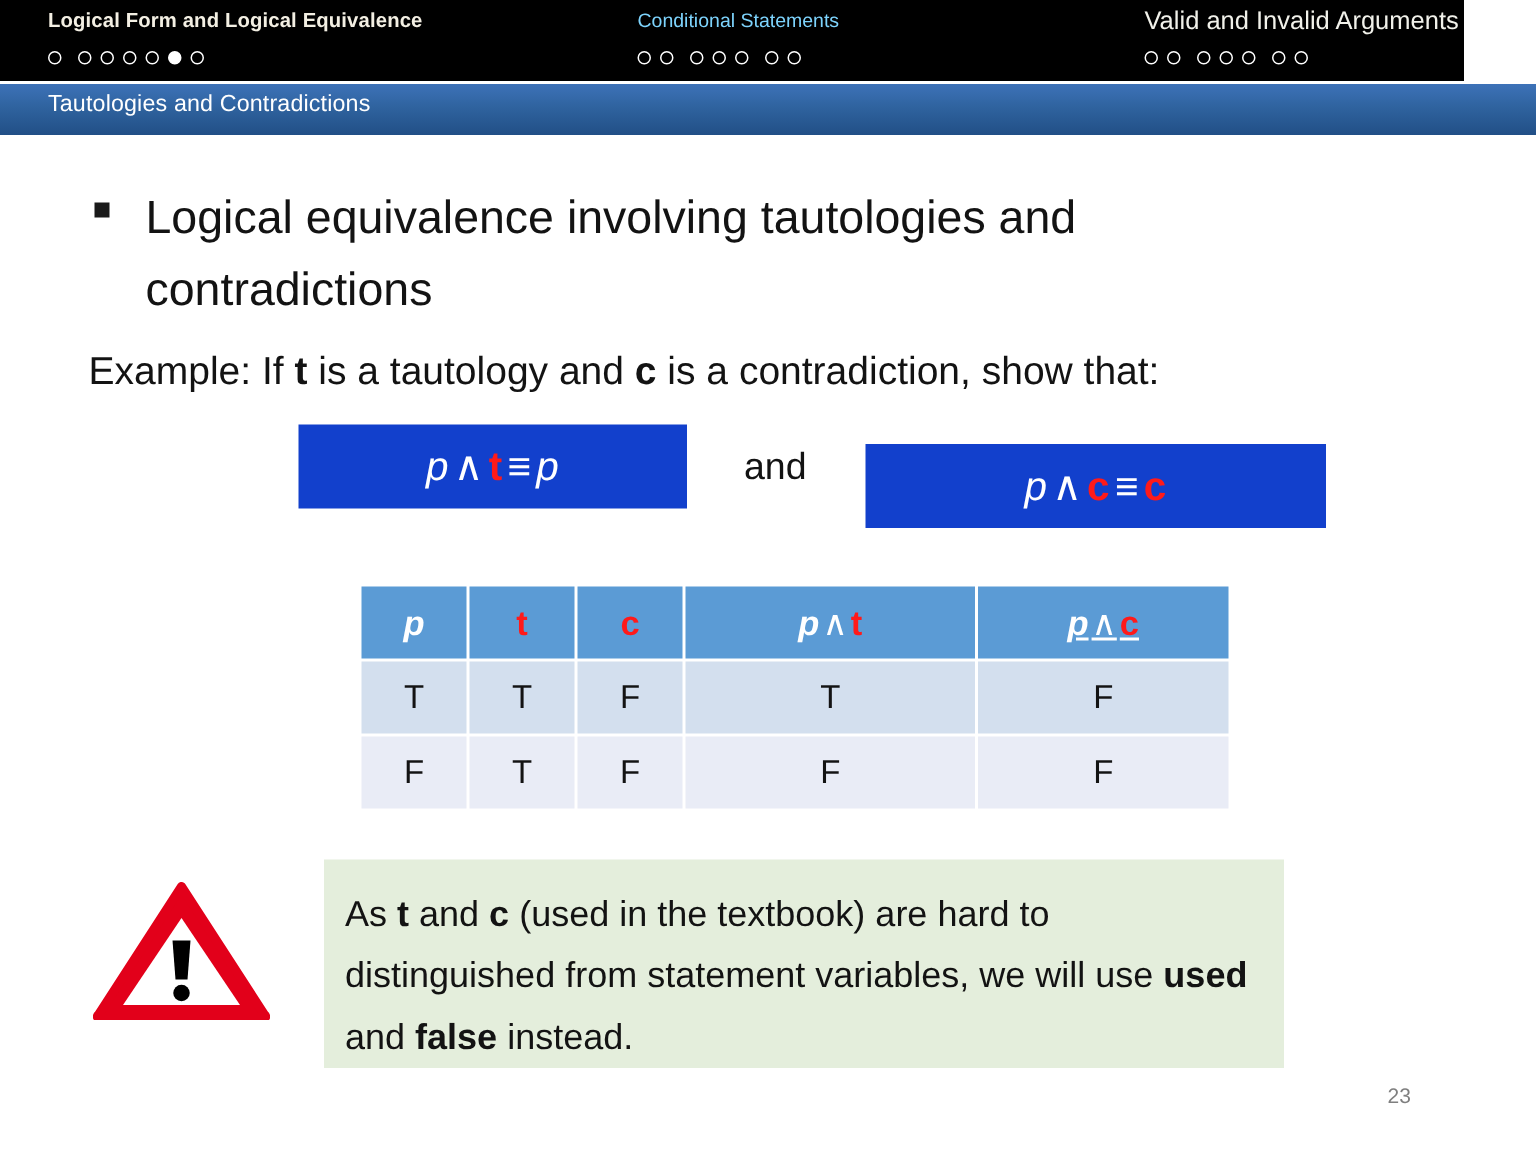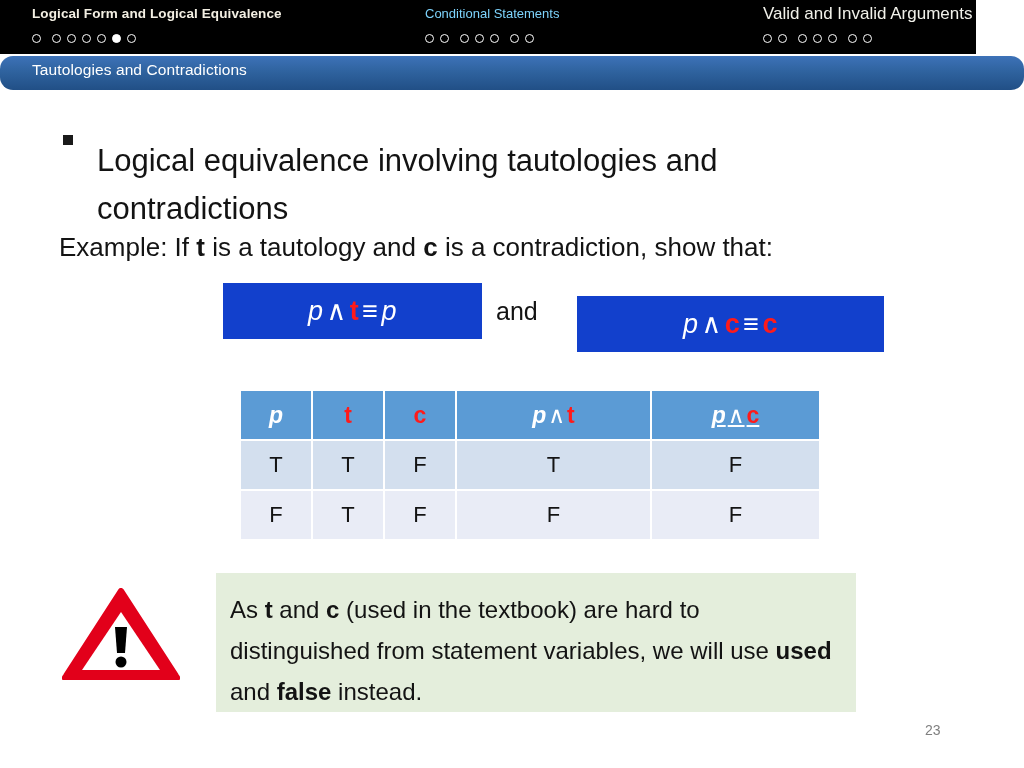--- a/index.html
+++ b/index.html
@@ -48,21 +48,20 @@
   }
   .dot.filled { background: #ffffff; }
   .dot.gap-after { margin-right: 11px; }
 
   
   .sectionbar {
     position: absolute;
     left: 0; top: 56px;
     width: 1024px; height: 34px;
     background: linear-gradient(180deg, #3d72b8 0%, #2f639f 45%, #214f86 100%);
-    border-radius: 13px;
   }
   .sectionbar-label {
     position: absolute;
     left: 32px; top: 5px;
     font-size: 15.5px;
     color: #ffffff;
     letter-spacing: .1px;
   }
 
   
@@ -75,42 +74,41 @@
     position: absolute;
     left: 0; top: 14px;
     width: 10px; height: 10px;
     background: #1a1a1a;
   }
   .bullet-text {
     margin-left: 34px;
     font-size: 31px;
     line-height: 48px;
     color: #131313;
-    margin-top: 16px;
   }
 
   .example-line {
     position: absolute;
     left: 59px; top: 229px;
     font-size: 26px;
     line-height: 36px;
     color: #131313;
     white-space: nowrap;
   }
   .example-line b { font-weight: bold; }
 
   
   .formula-box {
     position: absolute;
     background: #1240cc;
     display: flex;
     align-items: center;
     justify-content: center;
   }
-  .formula-box-1 { left: 223px; top: 283px; width: 259px; height: 56px; }
+  .formula-box-1 { left: 199px; top: 283px; width: 259px; height: 56px; }
   .formula-box-2 { left: 577px; top: 283px; width: 307px; height: 56px; margin-top: 13px; }
   .formula {
     font-size: 27px;
     color: #ffffff;
     white-space: nowrap;
     letter-spacing: .5px;
   }
   .formula .var { font-style: italic; }
   .formula .tc { color: #ff1a1a; font-weight: bold; font-style: normal; }
   .formula .op { font-style: normal; padding: 0 3px; }

